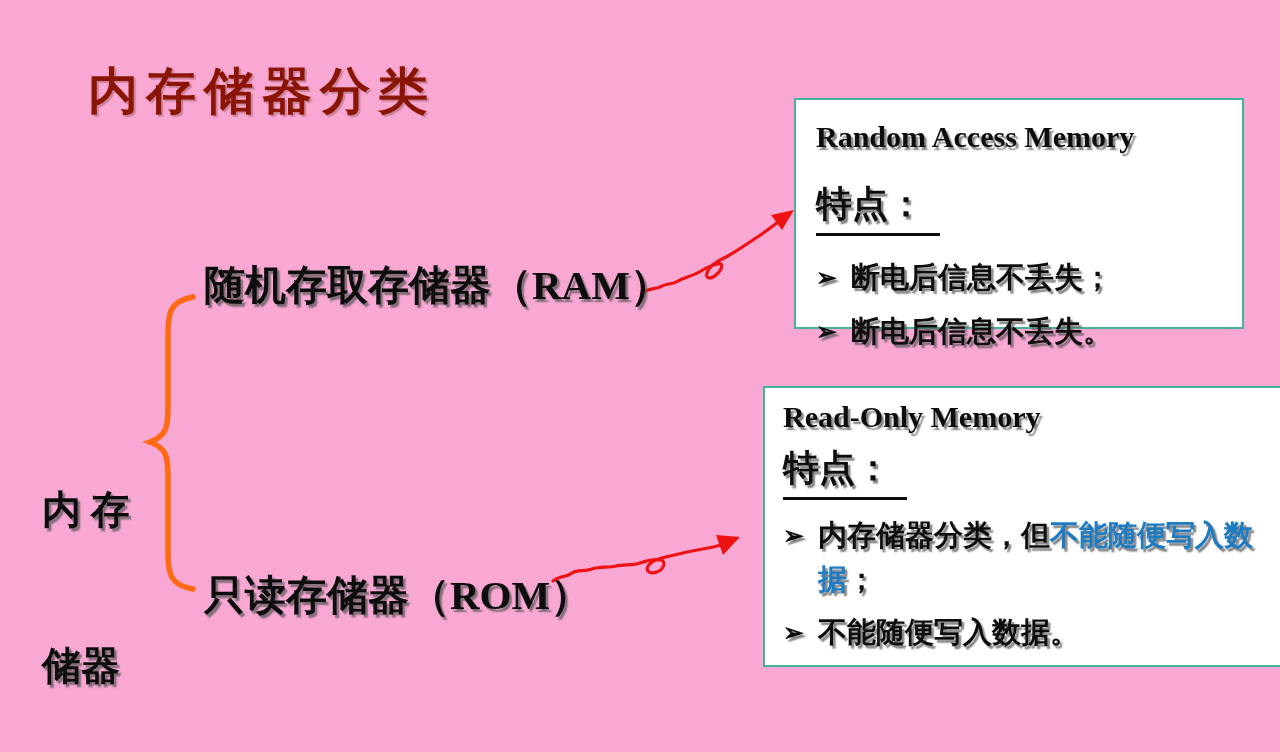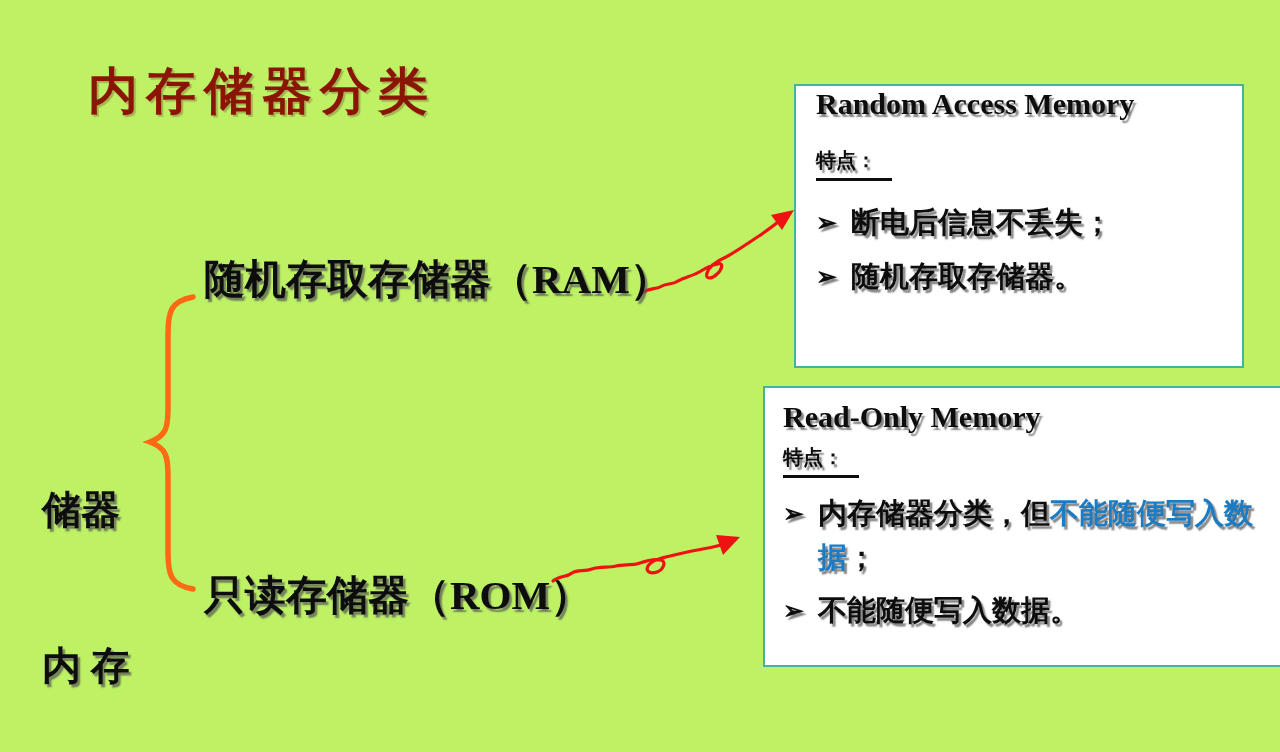--- a/index.html
+++ b/index.html
@@ -5,21 +5,21 @@
   html, body {
     margin: 0;
     padding: 0;
     background: #ffffff;
     font-family: "Liberation Sans", sans-serif;
   }
   .slide {
     position: relative;
     width: 1280px;
     height: 752px;
-    background: #bef264;
+    background: #f9a8d4;
     overflow: hidden;
   }
   .shadowed {
     text-shadow: 2.5px 2.5px 1.5px rgba(90,90,90,0.75);
   }
   .slide-title {
     position: absolute;
     left: 88px;
     top: 58px;
     margin: 0;
@@ -51,54 +51,54 @@
     pointer-events: none;
   }
   .branch {
     position: absolute;
     font-family: "Liberation Serif", serif;
     font-weight: bold;
     font-size: 41px;
     color: #0d0d0d;
     white-space: nowrap;
   }
-  .branch.ram { left: 204px; top: 252px; }
+  .branch.ram { left: 204px; top: 258px; }
   .branch.rom { left: 204px; top: 568px; }
   .box {
     position: absolute;
     box-sizing: border-box;
     border: 2px solid #45B39A;
     background: #ffffff;
   }
   .ram-box {
     left: 794px;
-    top: 84px;
+    top: 98px;
     width: 450px;
-    height: 284px;
-    padding: 1px 20px 10px 20px;
+    height: 231px;
+    padding: 20px 20px 10px 20px;
   }
   .rom-box {
     left: 763px;
     top: 386px;
     width: 544px;
     height: 281px;
     padding: 12px 18px 10px 18px;
   }
   .box-title {
     font-family: "Liberation Serif", serif;
     font-weight: bold;
     font-size: 30px;
     color: #0d0d0d;
   }
   .ram-box .box-title { margin-bottom: 26px; }
   .rom-box .box-title { margin-bottom: 10px; }
   .features {
     display: inline-block;
     font-weight: bold;
-    font-size: 20px;
+    font-size: 36px;
     color: #0d0d0d;
     border-bottom: 3px solid #0d0d0d;
     padding-right: 16px;
     padding-bottom: 4px;
   }
   .ram-box .features { margin-bottom: 20px; }
   .rom-box .features { margin-bottom: 14px; }
   .bullet {
     display: flex;
     align-items: flex-start;
@@ -118,22 +118,22 @@
   .blue-em { color: #1B7CC4; }
 </style>
 </head>
 <body>
 
 <div class="slide">
 
   <h1 class="slide-title">内存储器分类</h1>
 
   <div class="root-label shadowed">
+    <div>内 存</div>
     <div>储器</div>
-    <div>内 存</div>
   </div>
 
   <svg class="overlay" viewBox="0 0 1280 752" xmlns="http://www.w3.org/2000/svg">
 
     <path d="M 193 297
              C 170 301, 168 313, 168 334
              L 168 408
              C 168 428, 166 436, 150 442
              C 166 448, 168 456, 168 476
              L 168 552
@@ -176,21 +176,21 @@
     <div class="box-title shadowed">Random Access Memory</div>
     <div>
       <span class="features shadowed">特点：</span>
     </div>
     <div class="bullet">
       <span class="marker shadowed">➢</span>
       <span class="bullet-text shadowed">断电后信息不丢失；</span>
     </div>
     <div class="bullet">
       <span class="marker shadowed">➢</span>
-      <span class="bullet-text shadowed">随机存取存储器。</span>
+      <span class="bullet-text shadowed">断电后信息不丢失。</span>
     </div>
   </div>
 
   <div class="box rom-box">
     <div class="box-title shadowed">Read-Only Memory</div>
     <div>
       <span class="features shadowed">特点：</span>
     </div>
     <div class="bullet">
       <span class="marker shadowed">➢</span>

